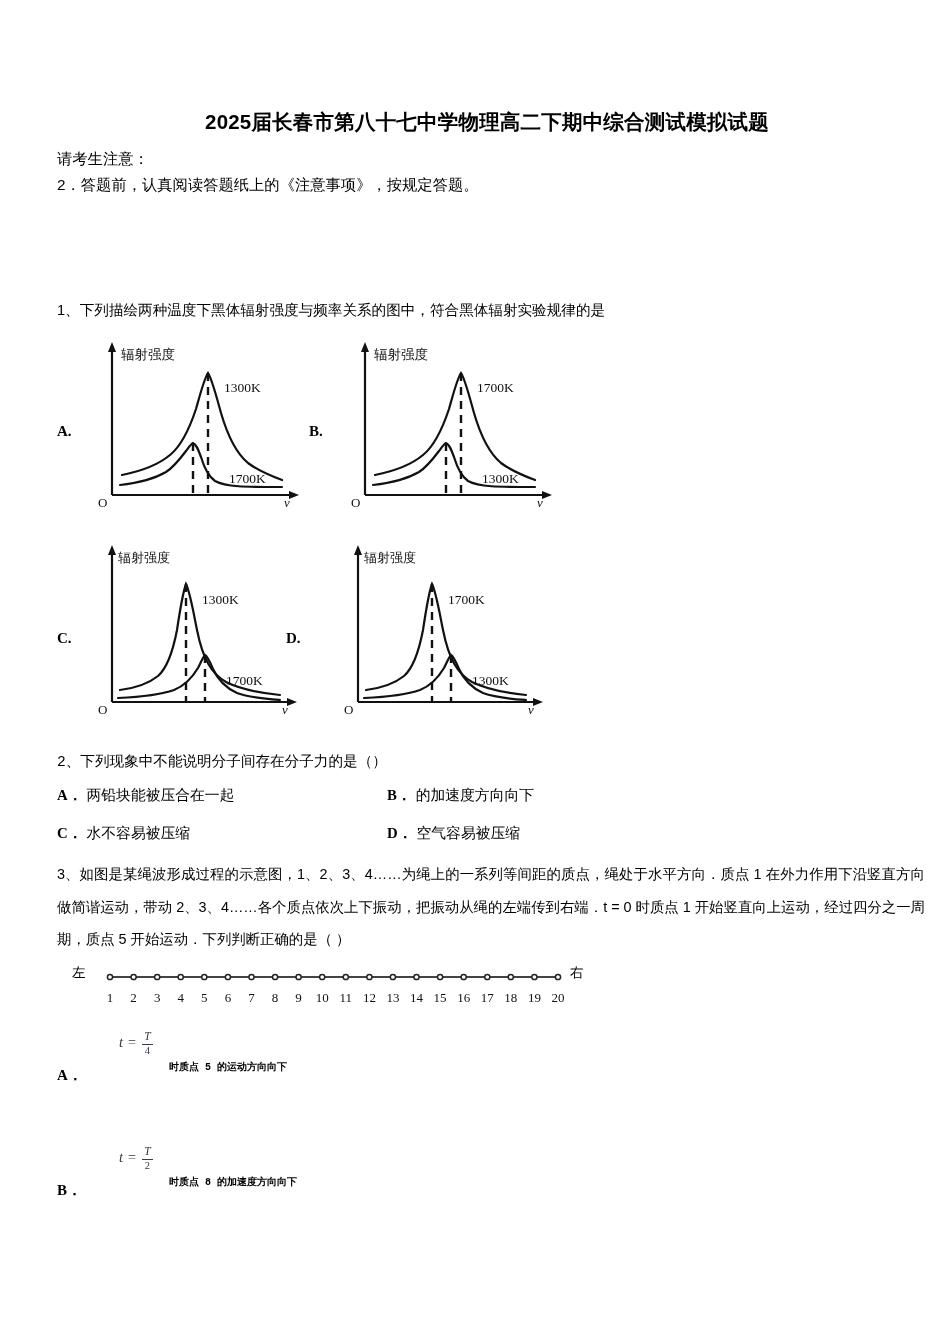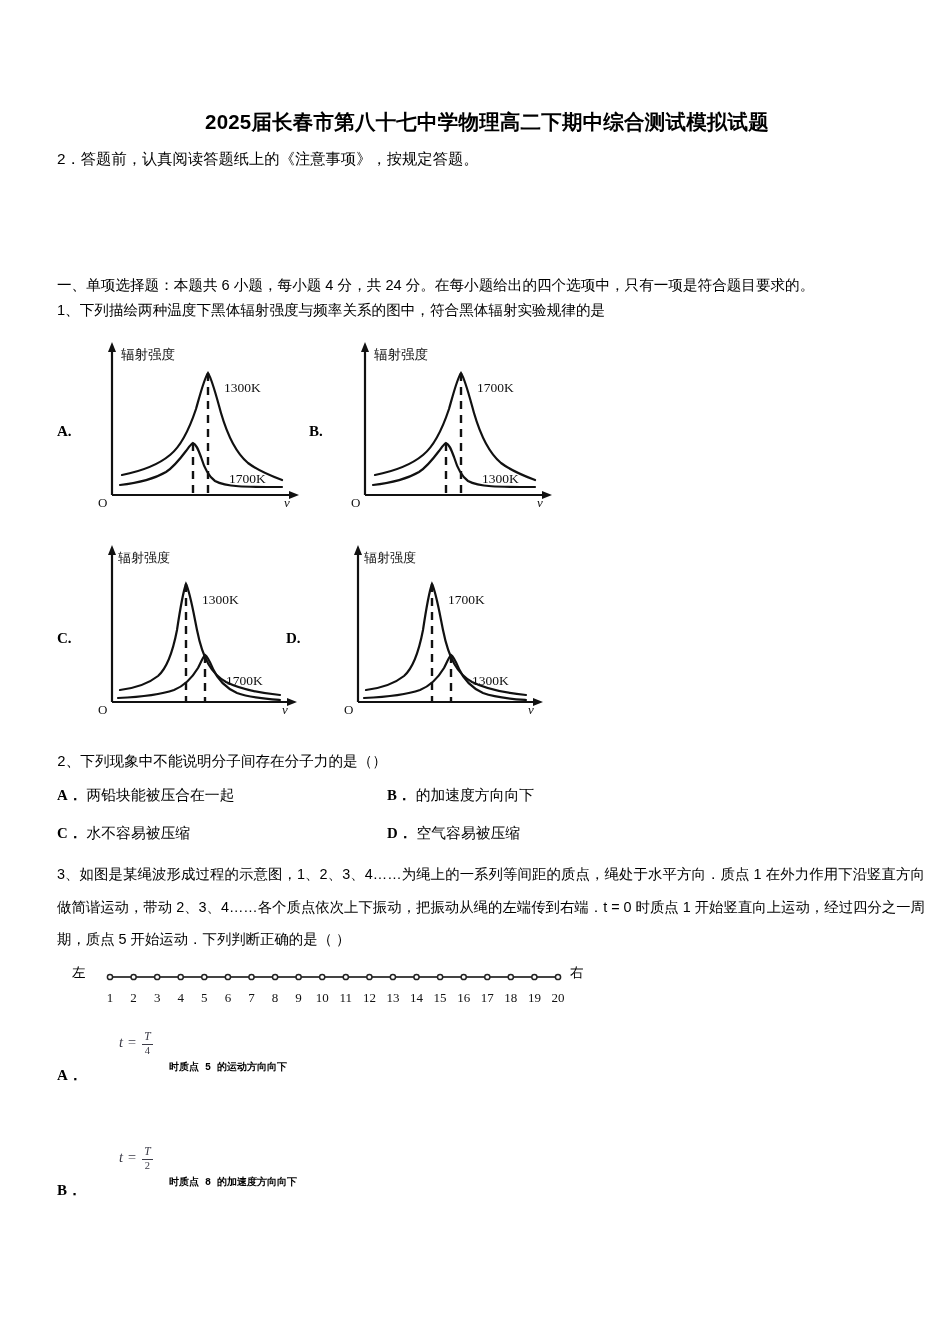--- a/index.html
+++ b/index.html
@@ -193,24 +193,24 @@
   }
 </style>
 </head>
 <body>
 
 <div class="page">
 
   <div class="doc-title">2025届长春市第八十七中学物理高二下期中综合测试模拟试题</div>
 
   <div class="notice-block">
+    <div class="line notice-head">请考生注意：</div>
     <div class="line">2．答题前，认真阅读答题纸上的《注意事项》，按规定答题。</div>
   </div>
 
-  <div class="section-head">一、单项选择题：本题共 6 小题，每小题 4 分，共 24 分。在每小题给出的四个选项中，只有一项是符合题目要求的。</div>
   <div class="q1-stem">1、下列描绘两种温度下黑体辐射强度与频率关系的图中，符合黑体辐射实验规律的是</div>
 
   <div class="opt-letter" style="left:45px; top:423px;">A.</div>
   <div class="fig-cell" style="left:72px; top:337px;">
     <svg class="graph-svg" width="230" height="172" viewBox="0 0 230 172">
 
       <line x1="28" y1="158" x2="28" y2="12" stroke="#111" stroke-width="2.2"></line>
       <polygon points="28,5 24,15 32,15" fill="#111"></polygon>
       <line x1="28" y1="158" x2="208" y2="158" stroke="#111" stroke-width="2.2"></line>
       <polygon points="215,158 205,154 205,162" fill="#111"></polygon>

